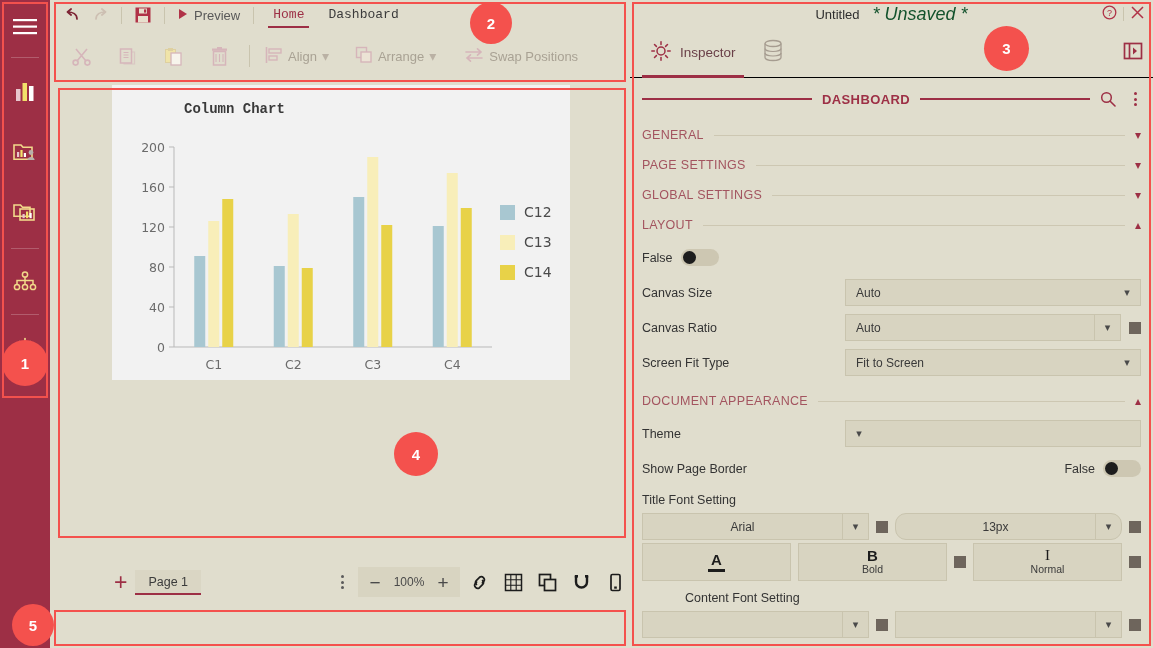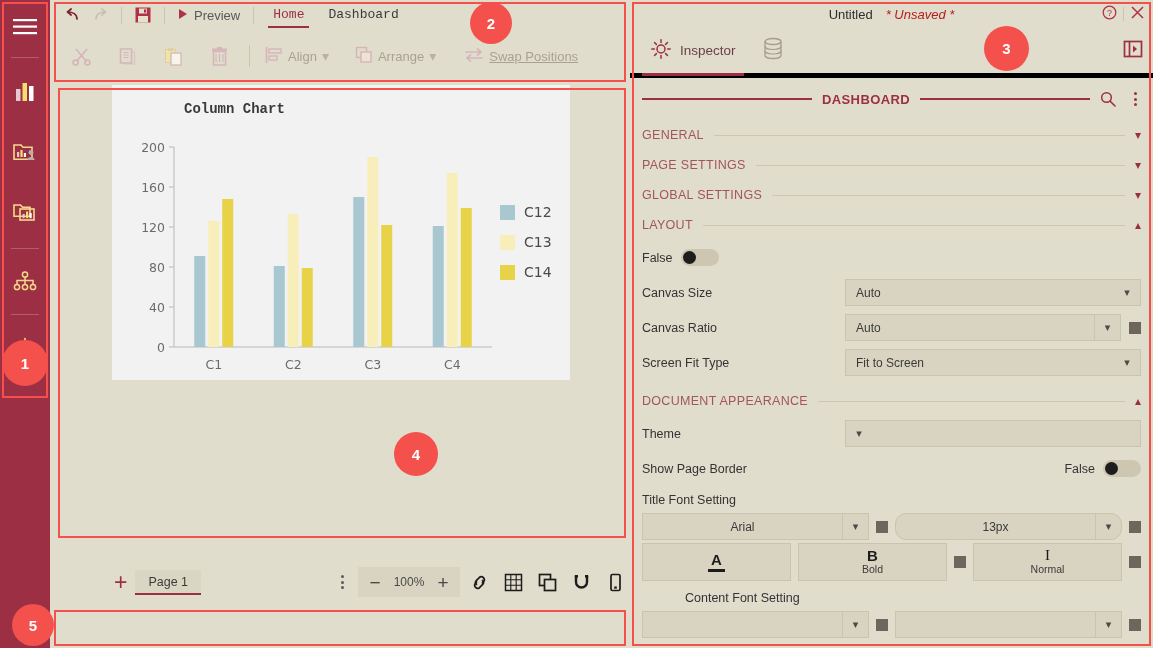--- a/index.html
+++ b/index.html
@@ -81,25 +81,25 @@
   .zval { font-size: 12px; color: #4a4a4a; min-width: 38px; text-align: center; }
   .bico { width: 30px; height: 30px; display: flex; align-items: center;
           justify-content: center; cursor: pointer; margin-left: 4px; }
 
   
   .panel { width: 523px; height: 648px; flex: 0 0 523px; background: #e0ddcd;
            display: flex; flex-direction: column; position: relative; }
   .p-title { height: 28px; display: flex; align-items: center; justify-content: center;
              gap: 13px; position: relative; flex: 0 0 28px; }
   .p-title .nm { font-size: 13px; color: #2e2e2e; }
-  .p-title .us { font-size: 13px; color: #b91c1c; font-style: italic; }
+  .p-title .us { font-size: 18px; color: #14532d; font-style: italic; }
   .p-title .rt { position: absolute; right: 8px; display: flex; align-items: center; gap: 6px; }
 
   .p-tabs { height: 50px; flex: 0 0 50px; display: flex; align-items: center;
-            padding-left: 12px; position: relative; border-bottom: 5px solid #000000; }
+            padding-left: 12px; position: relative; border-bottom: 1px solid #000000; }
   .p-tab { display: flex; align-items: center; gap: 8px; height: 50px; cursor: pointer;
            padding: 0 8px; position: relative; }
   .p-tab.on::after { content:""; position:absolute; left:0; right:0; bottom:0;
                      height:2.5px; background:#9d2f45; }
   .p-tab .lbl { font-size: 13.5px; color: #6a4048; }
 
   .p-sec { height: 42px; flex: 0 0 42px; display: flex; align-items: center;
            padding: 0 12px; gap: 10px; }
   .p-sec .hd { font-size: 13px; font-weight: bold; color: #9d2f45; letter-spacing: .4px; }
   .p-sec .ln { flex: 1; height: 1.6px; background: #9d2f45; }
@@ -317,21 +317,21 @@
           <span>
             <svg width="18" height="18" viewBox="0 0 18 18">
               <rect x="1.5" y="1.5" width="10" height="10" fill="none" stroke="#d6b5ba" stroke-width="1.4"></rect>
               <rect x="6" y="6" width="10" height="10" fill="#ece3d5" stroke="#d6b5ba" stroke-width="1.4"></rect>
             </svg>
           </span>
           <span>Arrange</span>
           <span class="chev" style="color:#bab1a4;font-size:14px;">▾</span>
         </div>
 
-        <div class="bigbtn" style="margin-left:12px;text-decoration:underline;">
+        <div class="bigbtn" style="margin-left:12px;">
           <span>
             <svg width="20" height="16" viewBox="0 0 20 16">
               <path d="M2 5 h15 M13.5 1.8 L17 5 L13.5 8.2" fill="none" stroke="#d6b5ba" stroke-width="1.6" stroke-linecap="round"></path>
               <path d="M18 11 h-15 M6.5 7.8 L3 11 L6.5 14.2" fill="none" stroke="#d6b5ba" stroke-width="1.6" stroke-linecap="round"></path>
             </svg>
           </span>
           <span>Swap Positions</span>
         </div>
       </div>
     </div>

